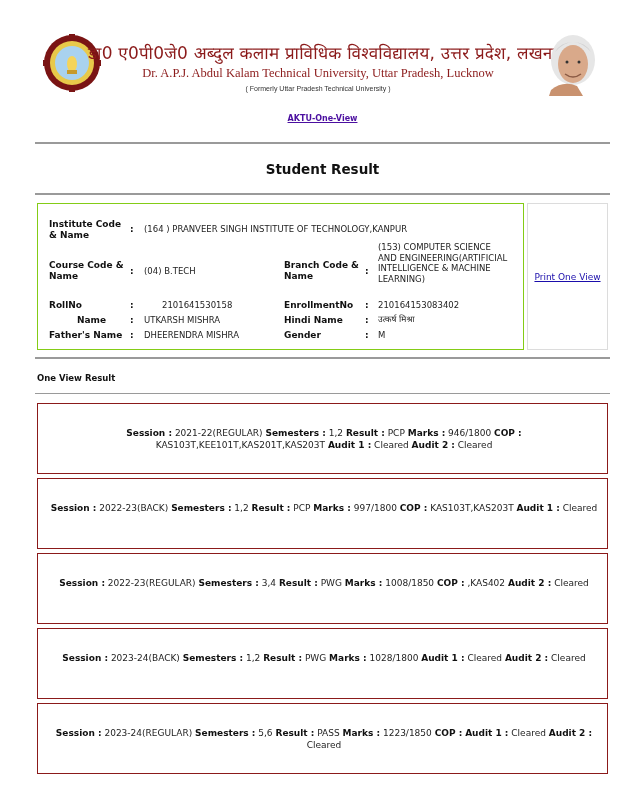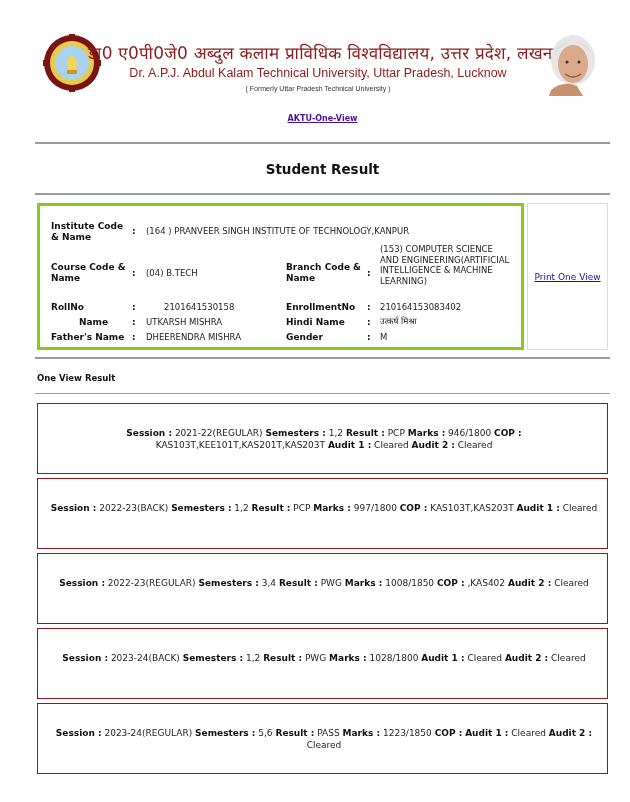--- a/index.html
+++ b/index.html
@@ -3,29 +3,29 @@
 <meta charset="utf-8">
 <style>
   * { box-sizing: border-box; }
   html, body { margin: 0; padding: 0; background: #ffffff; }
   body { width: 630px; height: 802px; overflow: hidden; font-family: "DejaVu Sans", "Liberation Sans", sans-serif; color: #111; position: relative; }
 
   .header { position: absolute; left: 35px; top: 0; width: 575px; height: 128px; }
   .logo-left { position: absolute; left: 8px; top: 34px; width: 58px; height: 58px; }
   .logo-right { position: absolute; left: 508px; top: 30px; width: 60px; height: 66px; }
   .title-hindi { position: absolute; left: 53px; top: 41px; width: 460px; text-align: center; font-family: "DejaVu Sans", sans-serif; font-size: 17px; color: #8b1a1a; white-space: nowrap; letter-spacing: 0.2px; }
-  .title-english { position: absolute; left: 53px; top: 66px; width: 460px; text-align: center; font-family: Liberation Sans, sans-serif; font-size: 12.5px; color: #8b1a1a; white-space: nowrap; }
+  .title-english { position: absolute; left: 53px; top: 66px; width: 460px; text-align: center; font-family: Liberation Serif, serif; font-size: 12.5px; color: #8b1a1a; white-space: nowrap; }
   .title-formerly { position: absolute; left: 53px; top: 85px; width: 460px; text-align: center; font-family: "Liberation Sans", sans-serif; font-size: 7px; color: #333; white-space: nowrap; }
   .one-view-link { position: absolute; left: 0; top: 114px; width: 575px; text-align: center; font-size: 8px; font-weight: bold; color: #4b0fa0; text-decoration: underline; }
 
   .hr { position: absolute; left: 35px; width: 575px; height: 2px; background: #9a9a9a; }
 
   .page-title { position: absolute; left: 35px; top: 161px; width: 575px; text-align: center; font-weight: bold; font-size: 13.5px; color: #111; }
 
-  .info-box { position: absolute; left: 37px; top: 203px; width: 487px; height: 147px; border: 3px solid #84cc16; }
+  .info-box { position: absolute; left: 37px; top: 203px; width: 487px; height: 147px; border: 1px solid #84cc16; }
   .print-box { position: absolute; left: 527px; top: 203px; width: 81px; height: 147px; border: 1px solid #dcdcdc; }
   .print-link { position: absolute; left: 0; top: 68px; width: 100%; text-align: center; font-size: 9px; color: #1a0dab; text-decoration: underline; line-height: 11px; }
 
   .lbl { position: absolute; font-weight: bold; font-size: 9px; line-height: 10.5px; color: #111; }
   .colon { position: absolute; font-size: 9px; font-weight: bold; color: #111; }
   .val { position: absolute; font-size: 8.5px; line-height: 10.5px; color: #222; }
 
   .section-title { position: absolute; left: 37px; top: 373px; font-weight: bold; font-size: 8.5px; color: #111; }
 
   .result-card { position: absolute; left: 37px; width: 571px; height: 71px; border: 1px solid #8b1a1a; }

